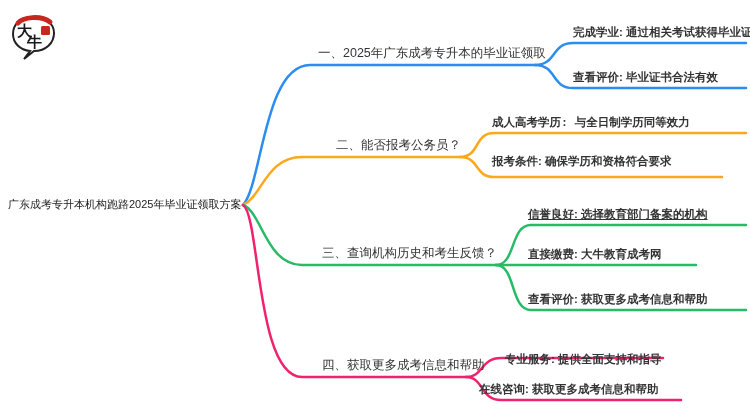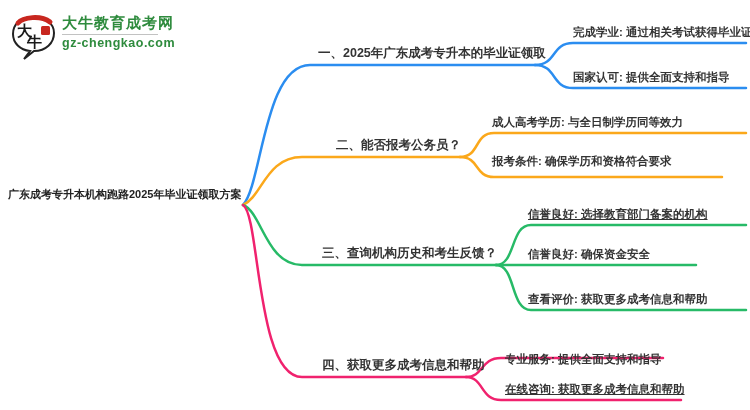--- a/index.html
+++ b/index.html
@@ -3,21 +3,21 @@
 <meta charset="utf-8">
 <style>
   html,body{margin:0;padding:0;}
   body{
     width:750px;height:410px;position:relative;overflow:hidden;
     background:#ffffff;
     font-family:"Liberation Sans","DejaVu Sans",sans-serif;
   }
   #mindmap-lines{position:absolute;left:0;top:0;width:750px;height:410px;}
   .node{
-    position:absolute;white-space:nowrap;color:#333;font-weight:bold;
+    position:absolute;white-space:nowrap;color:#333;font-weight:normal;
     line-height:1.15;
   }
   .central{font-size:11px;color:#222;}
   .title{font-size:12.5px;}
   .child{font-size:11.5px;font-weight:600;}
   
   .logo{position:absolute;left:10px;top:14px;display:flex;align-items:flex-start;}
   .logo-icon{width:46px;height:48px;position:relative;flex:0 0 auto;}
   .logo-text{margin-left:6px;}
   .brand{font-size:15px;font-weight:bold;color:#2e8b3d;letter-spacing:1px;line-height:1.2;}
@@ -58,37 +58,32 @@
 <div class="logo">
   <div class="logo-icon">
     <svg width="46" height="48" viewBox="0 0 46 48">
       <path d="M23,3 C11,3 3,10 3,20 C3,29 10,36 20,37 L14,45 L24,37 C36,37 44,29 44,19 C44,9 35,3 23,3 Z" fill="#ffffff" stroke="#222" stroke-width="2"></path>
       <path d="M8,9 C13,3 31,1 40,8" fill="none" stroke="#c8271f" stroke-width="5" stroke-linecap="round"></path>
       <text x="7" y="22" font-size="15" font-weight="bold" fill="#1a1a1a">大</text>
       <text x="17" y="33" font-size="15" font-weight="bold" fill="#1a1a1a">牛</text>
       <rect x="31" y="12" width="9" height="9" rx="1.5" fill="#c8271f"></rect>
     </svg>
   </div>
-  <div class="logo-text">
-    <div class="brand">大牛教育成考网</div>
-    <div class="brand-sep"></div>
-    <div class="site">gz-chengkao.com</div>
-  </div>
 </div>
 
-<div class="node central" style="left:8px;top:188px;">广东成考专升本机构跑路2025年毕业证领取方案</div>
+<div class="node central" style="left:8px;top:198px;">广东成考专升本机构跑路2025年毕业证领取方案</div>
 
 <div class="node title" style="left:318px;bottom:350px;">一、2025年广东成考专升本的毕业证领取</div>
 <div class="node child" style="left:573px;bottom:371px;">完成学业: 通过相关考试获得毕业证</div>
-<div class="node child" style="left:573px;bottom:326px;">国家认可: 提供全面支持和指导</div>
+<div class="node child" style="left:573px;bottom:326px;">查看评价: 毕业证书合法有效</div>
 
 <div class="node title" style="left:336px;bottom:258px;text-align:center;">二、能否报考公务员？</div>
-<div class="node child" style="left:492px;bottom:281px;">成人高考学历: 与全日制学历同等效力</div>
+<div class="node child" style="left:492px;bottom:281px;font-family:Liberation Mono, monospace;">成人高考学历: 与全日制学历同等效力</div>
 <div class="node child" style="left:492px;bottom:242px;">报考条件: 确保学历和资格符合要求</div>
 
 <div class="node title" style="left:322px;bottom:150px;">三、查询机构历史和考生反馈？</div>
 <div class="node child" style="left:528px;bottom:189px;text-decoration:underline;">信誉良好: 选择教育部门备案的机构</div>
-<div class="node child" style="left:528px;bottom:149px;">信誉良好: 确保资金安全</div>
+<div class="node child" style="left:528px;bottom:149px;">直接缴费: 大牛教育成考网</div>
 <div class="node child" style="left:528px;bottom:104px;">查看评价: 获取更多成考信息和帮助</div>
 
 <div class="node title" style="left:322px;bottom:38px;">四、获取更多成考信息和帮助</div>
 <div class="node child" style="left:505px;bottom:44px;">专业服务: 提供全面支持和指导</div>
-<div class="node child" style="left:505px;bottom:14px;text-decoration:underline;">在线咨询: 获取更多成考信息和帮助</div>
+<div class="node child" style="left:479px;bottom:14px;">在线咨询: 获取更多成考信息和帮助</div>
 
 </body></html>

